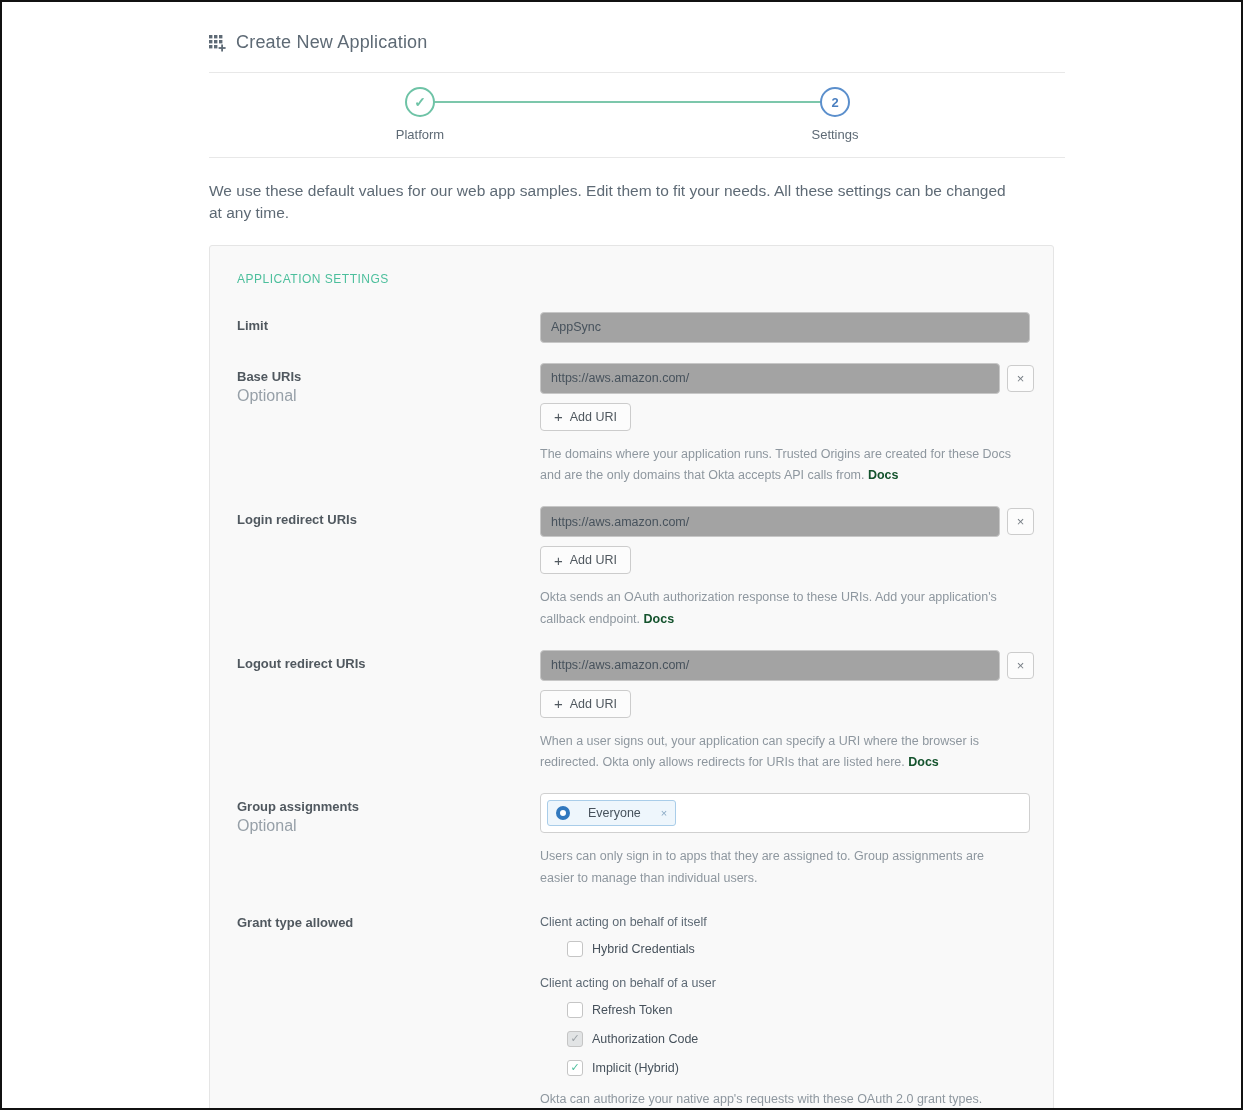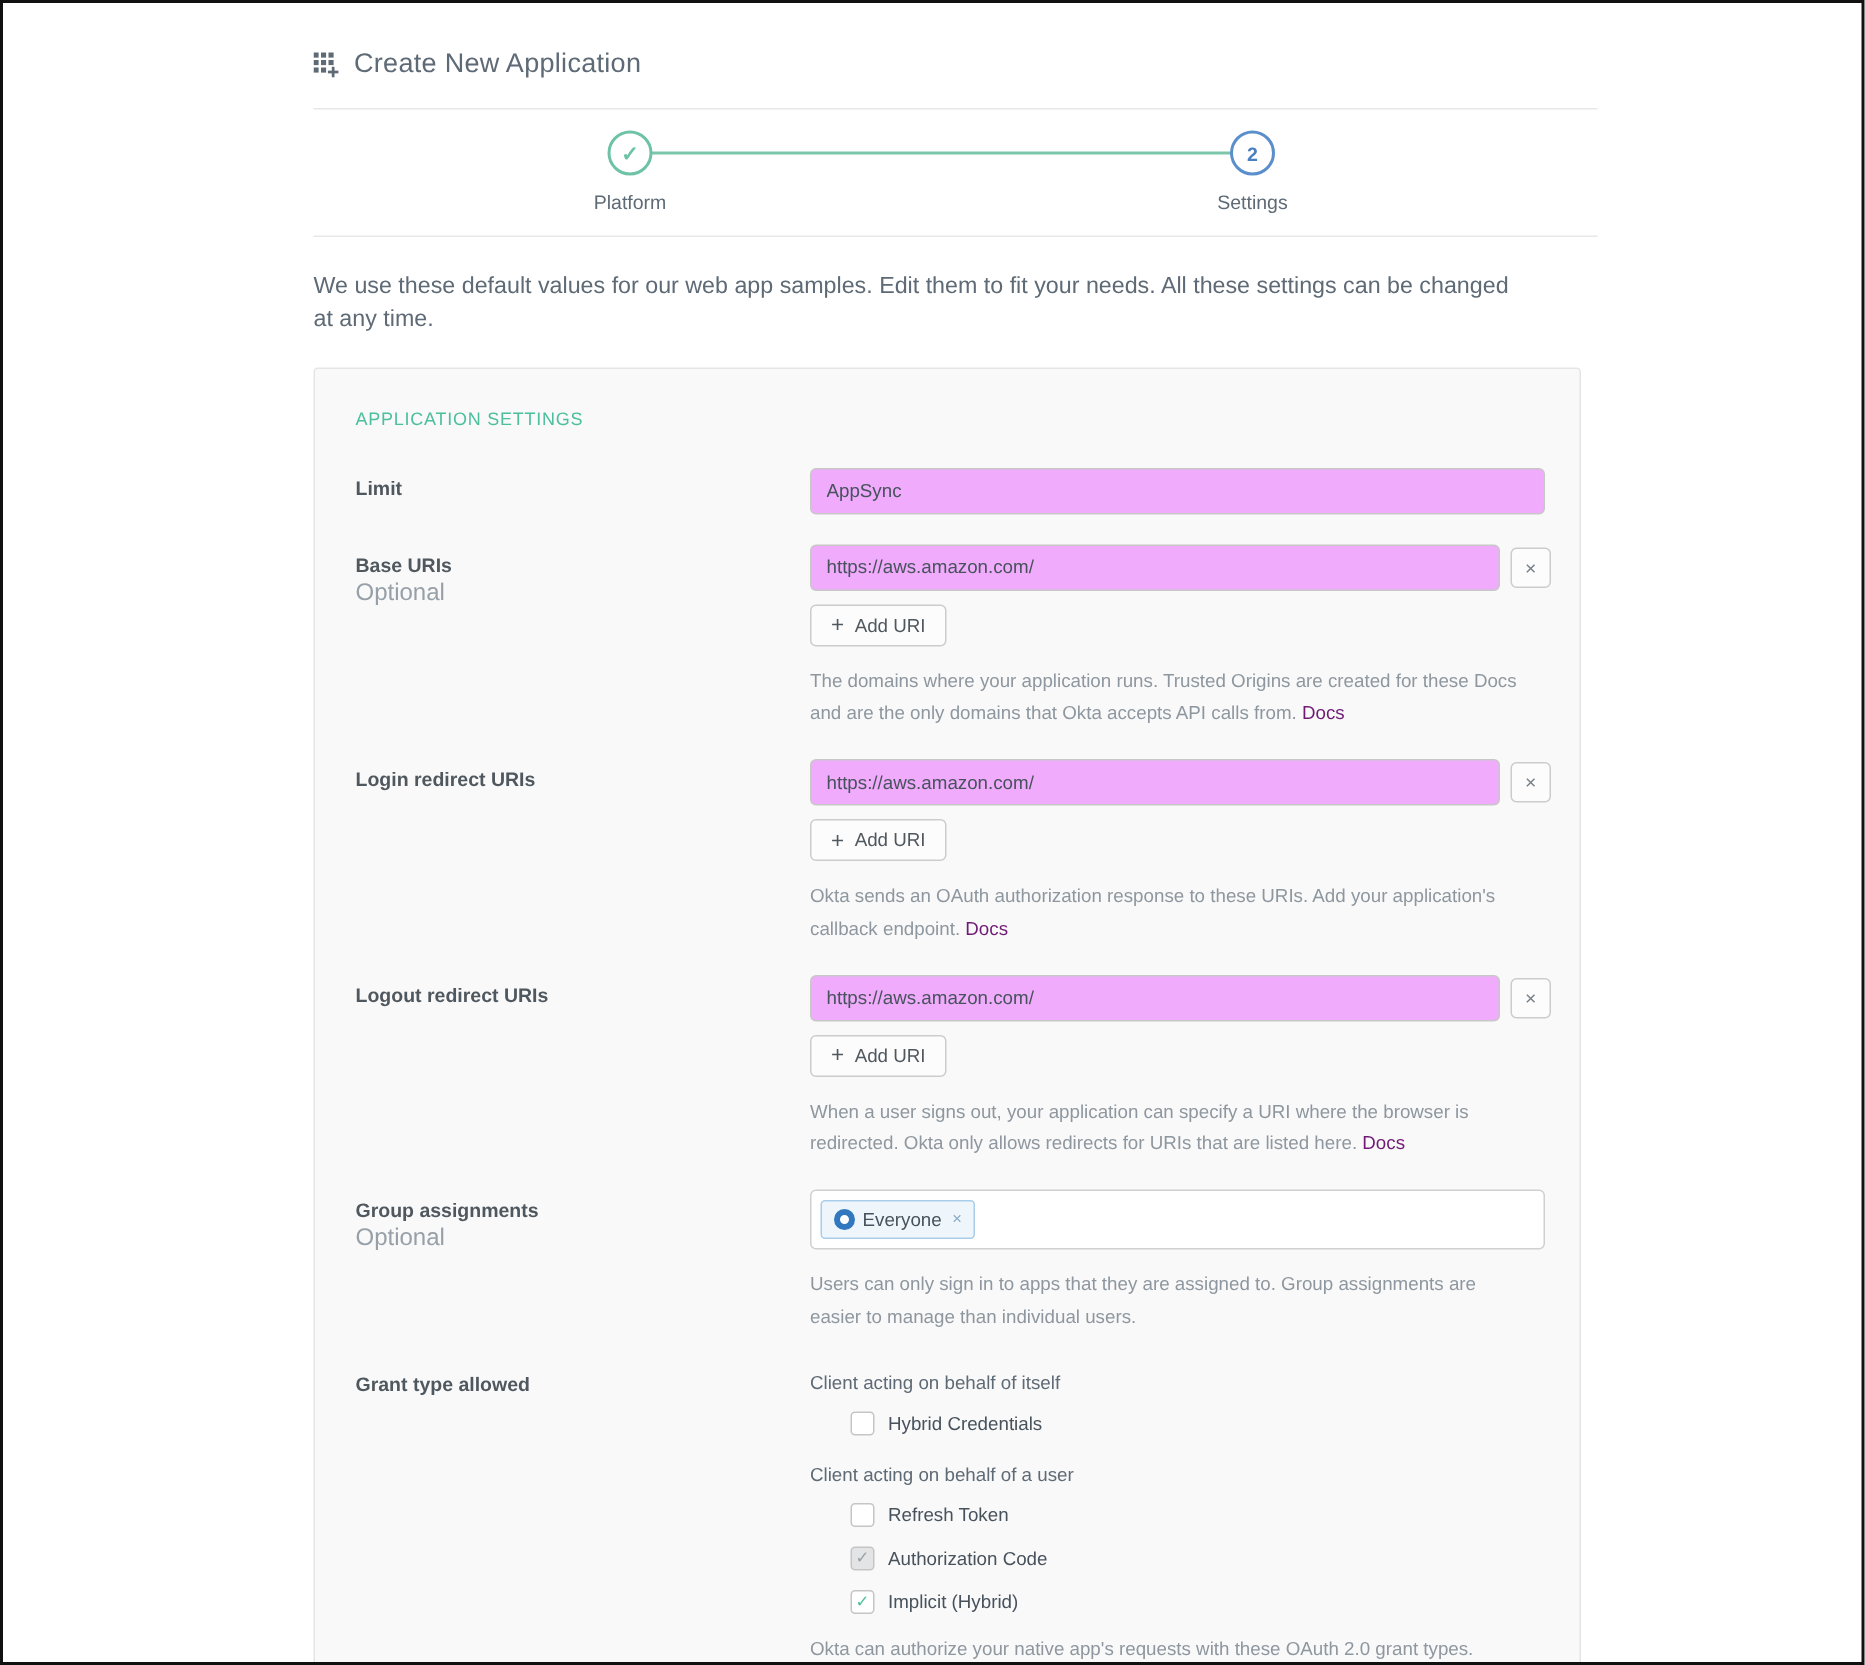--- a/index.html
+++ b/index.html
@@ -49,47 +49,47 @@
   .section-title { font-size: 12px; font-weight: 400; letter-spacing: .5px; color: #4cbf9c; margin-bottom: 26px; }
 
   .row { display: flex; margin-bottom: 20px; }
   .label-col { width: 303px; flex: 0 0 303px; padding-top: 6px; }
   .field-label { font-size: 13px; font-weight: 700; color: #50585f; }
   .field-sublabel { font-size: 16px; color: #97a0a8; margin-top: 3px; }
   .control-col { flex: 1; }
 
   .text-input {
     width: 490px; height: 31px; border: 1px solid #c7c7c7; border-radius: 4px;
-    background: #f0abfc; padding: 0 10px; font-size: 12.5px; color: #47525c;
+    background: #a3a3a3; padding: 0 10px; font-size: 12.5px; color: #47525c;
     font-family: "Liberation Sans", sans-serif; outline: none;
   }
   .uri-line { display: flex; align-items: center; gap: 7px; }
   .uri-line .text-input { width: 460px; }
   .remove-btn {
     width: 27px; height: 27px; border: 1px solid #cccccc; border-radius: 4px;
     background: #fcfcfc; color: #777e85; font-size: 13px; line-height: 25px;
     text-align: center; cursor: pointer;
   }
   .add-uri-btn {
     margin-top: 9px; display: inline-flex; align-items: center; gap: 7px;
     height: 28px; padding: 0 13px; background: #fcfcfc;
     border: 1px solid #cccccc; border-radius: 4px; font-size: 12.5px; color: #50585f; cursor: pointer;
   }
   .add-uri-btn .plus { font-size: 15px; color: #50585f; }
 
   .help { margin-top: 13px; font-size: 12.5px; line-height: 1.7; color: #8e979f; max-width: 472px; }
-  .docs-link { color: #701a75; font-weight: 400; text-decoration: none; }
+  .docs-link { color: #14532d; font-weight: 700; text-decoration: none; }
 
   
   .chip-box {
     width: 490px; min-height: 40px; background: #ffffff; border: 1px solid #d0d0d0;
     border-radius: 4px; padding: 6px; display: flex; align-items: center;
   }
   .chip {
-    display: inline-flex; align-items: center; gap: 5px; height: 26px;
+    display: inline-flex; align-items: center; gap: 18px; height: 26px;
     background: #eef6fc; border: 1px solid #a9cde9; border-radius: 3px;
     padding: 0 8px; font-size: 12.5px; color: #47525c;
   }
   .chip-dot { width: 14px; height: 14px; border-radius: 50%; border: 4px solid #3178be; background: #ffffff; }
   .chip-x { color: #8aa9c4; font-size: 11px; margin-left: 2px; cursor: pointer; }
 
   
   .grant-group-title { font-size: 12.5px; color: #5e6a75; padding-top: 6px; margin-bottom: 12px; }
   .checkbox-row { display: flex; align-items: center; gap: 9px; margin: 0 0 13px 27px; cursor: pointer; }
   .cb {

